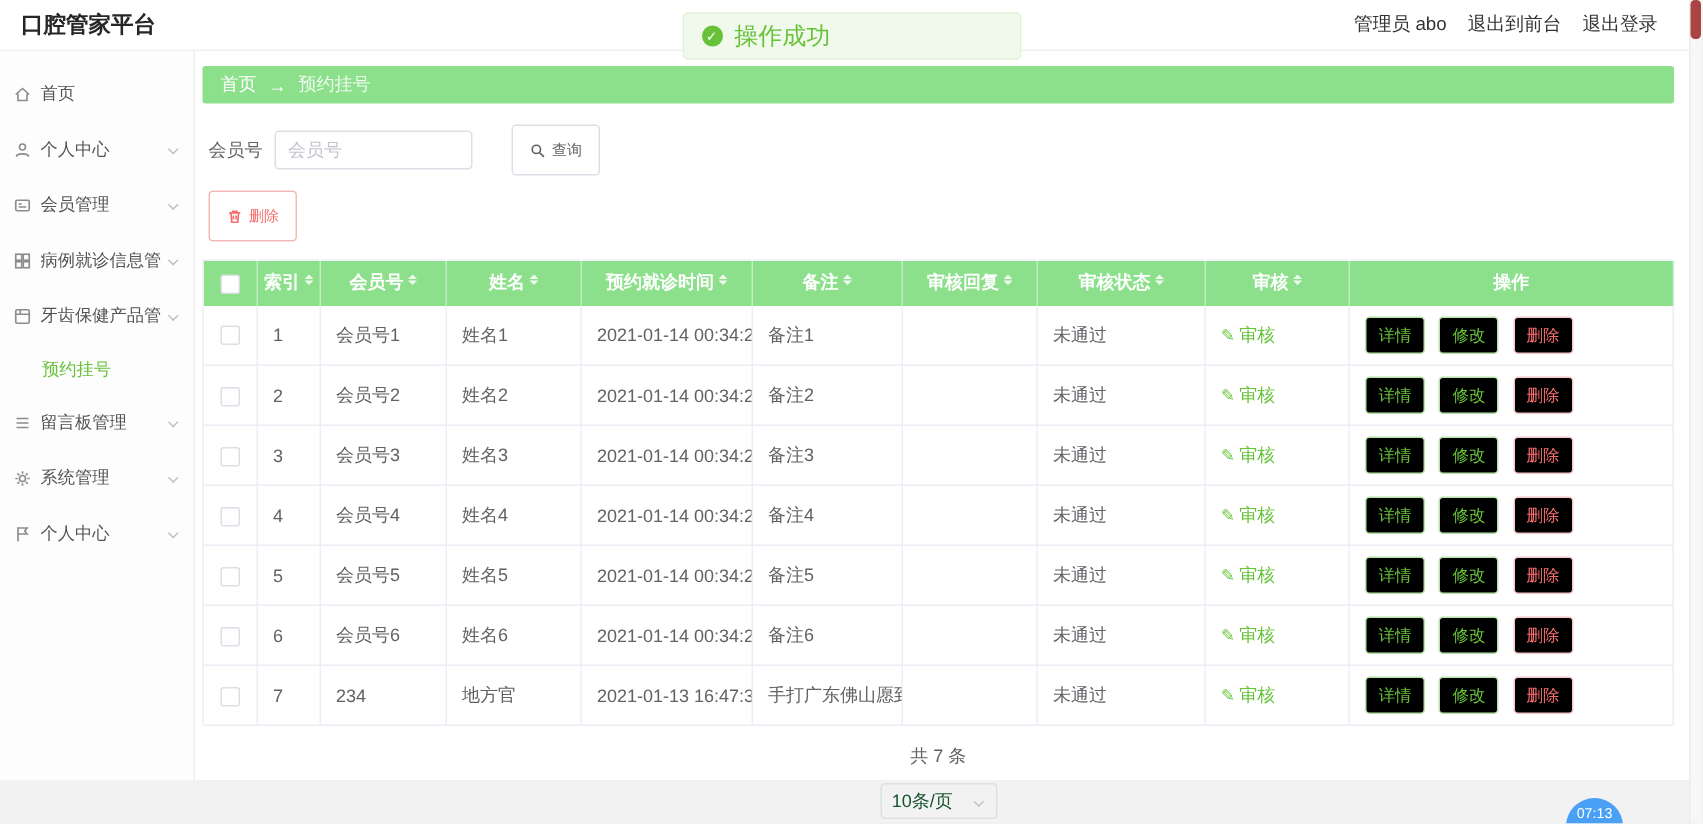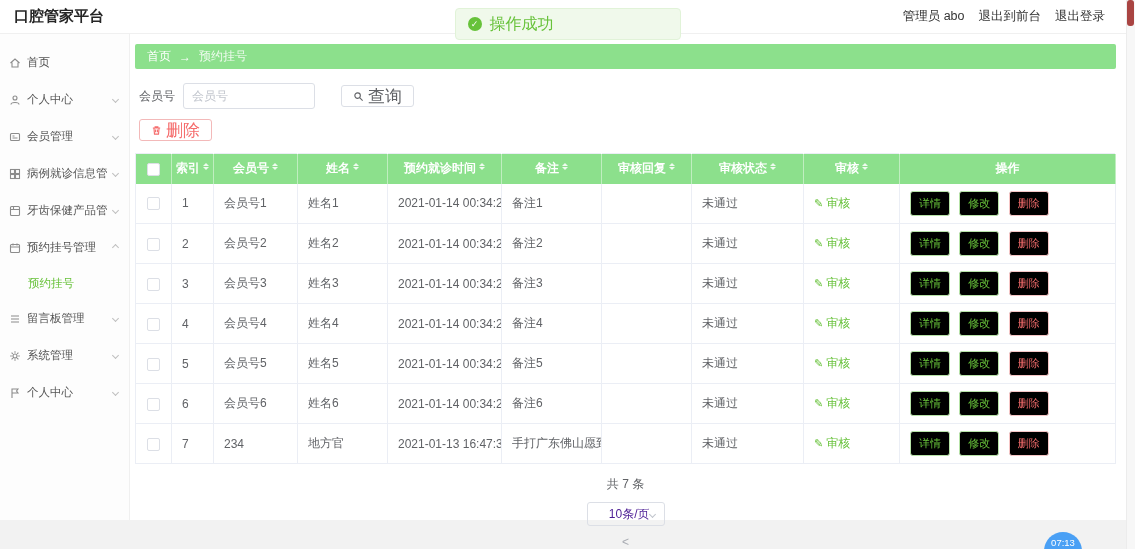--- a/index.html
+++ b/index.html
@@ -40,22 +40,22 @@
   .crumb { height:25px; background:#8ce08c; border-radius:2px; display:flex; align-items:center; gap:8px;
            padding:0 12px; color:#fff; font-size:12px; }
   .crumb .cur { color:rgba(255,255,255,.85); }
 
   
   .search-row { display:flex; align-items:center; margin:14px 0 10px 4px; font-size:12px; color:#606266; }
   .search-row .flabel { margin-right:8px; }
   .inp { width:132px; height:26px; border:1px solid #dcdfe6; border-radius:3px; padding:0 8px; font-size:12px;
          color:#606266; outline:none; font-family:inherit; }
   .inp::placeholder { color:#c0c4cc; }
-  .btn { display:inline-flex; align-items:center; gap:4px; height:22px; padding:0 11px; background:#fff;
-         border:1px solid #dcdfe6; border-radius:3px; font-size:17px; color:#606266; cursor:pointer; font-family:inherit; }
+  .btn { display:inline-flex; align-items:center; gap:4px; height:34px; padding:0 11px; background:#fff;
+         border:1px solid #dcdfe6; border-radius:3px; font-size:10px; color:#606266; cursor:pointer; font-family:inherit; }
   .btn svg { width:11px; height:11px; stroke:currentColor; fill:none; stroke-width:1.2; }
   .btn.query { margin-left:26px; }
   .btn.danger { color:#f56c6c; border-color:#f3b9b9; }
   .del-row { margin:0 0 12px 4px; }
 
   
   table { width:100%; border-collapse:collapse; table-layout:fixed; font-size:12px;
           border:1px solid #ebeef5; }
   thead th { background:#8ce08c; color:#fff; height:30px; font-weight:bold; text-align:center;
              border-right:1px solid rgba(255,255,255,.45); }
@@ -73,21 +73,21 @@
   .audit-link .pen { font-size:11px; }
   .btn-sm { background:#000000; border-radius:3px; font-size:11px; padding:4px 8px; cursor:pointer;
             font-family:inherit; margin-right:6px; }
   .btn-sm.green { color:#67c23a; border:1px solid #b7e3a8; }
   .btn-sm.red   { color:#f56c6c; border:1px solid #f6c6c6; }
 
   
   .pager { display:flex; align-items:center; justify-content:center; gap:9px; margin-top:12px;
            font-size:12px; color:#606266;flex-direction:column; }
   .psize { width:78px; height:24px; border:1px solid #dcdfe6; border-radius:3px; display:flex;
-           align-items:center; justify-content:flex-end; padding:0 7px; cursor:pointer; color:#4c1d95; }
+           align-items:center; justify-content:space-between; padding:0 7px; cursor:pointer; color:#14532d; }
   .psize .chev { border-color:#c0c4cc; }
   .arrow { color:#a8abb2; cursor:pointer; font-size:12px; padding:0 2px; }
   .pnum { color:#409eff; font-weight:bold; font-size:13px; cursor:pointer; }
   .goto-inp { width:30px; height:24px; border:1px solid #dcdfe6; border-radius:3px; text-align:center;
               font-size:12px; color:#606266; outline:none; font-family:inherit; }
 
   
   .clock { position:absolute; left:1044px; top:532px; width:38px; height:38px; border-radius:50%;
            background:#4aa0f5; color:#fff; font-size:9.5px; text-align:center; padding-top:5px; cursor:pointer; }
 
@@ -151,28 +151,20 @@
         <span class="lbl">病例就诊信息管理</span>
         <span class="chev"></span>
       </div>
       <div class="mi">
         <svg viewBox="0 0 12 12">
             <rect x="1.5" y="1.5" width="9" height="9" rx="1"></rect>
             <path d="M1.5 4.5h9M4.5 1.5v3"></path>
           </svg>
         <span class="lbl">牙齿保健产品管理</span>
         <span class="chev"></span>
-      </div>
-      <div class="mi">
-        <svg viewBox="0 0 12 12">
-            <rect x="1.5" y="2.5" width="9" height="8" rx="1"></rect>
-            <path d="M1.5 5h9M4 1.5v2M8 1.5v2"></path>
-          </svg>
-        <span class="lbl">预约挂号管理</span>
-        <span class="chev up"></span>
       </div>
       <div class="mi sub">
         <span class="lbl">预约挂号</span>
       </div>
       <div class="mi">
         <svg viewBox="0 0 12 12">
             <path d="M2 3h8M2 6h8M2 9h8"></path>
           </svg>
         <span class="lbl">留言板管理</span>
         <span class="chev"></span>

